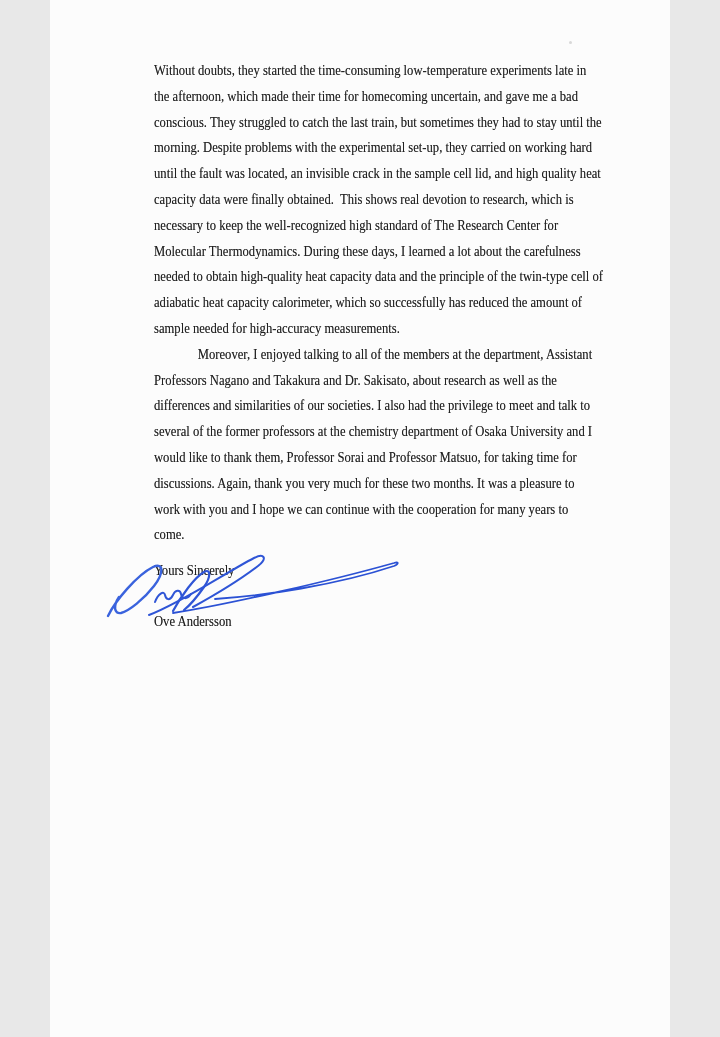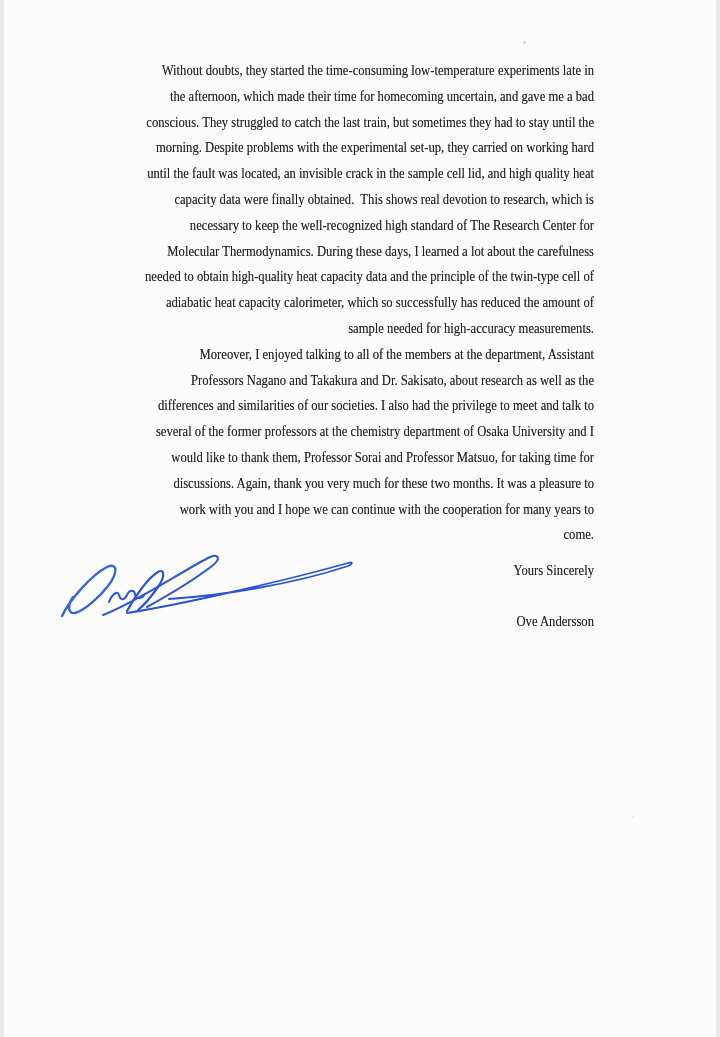--- a/index.html
+++ b/index.html
@@ -2,27 +2,26 @@
 <html><head>
 <meta charset="utf-8">
 <style>
   html, body {
     margin: 0;
     padding: 0;
     background: #e8e8e8;
   }
   .page {
     position: relative;
-    width: 712px;
+    width: 620px;
     height: 1037px;
     margin: 0 auto;
     background: #fcfcfc;
     overflow: hidden;
     font-family: "Liberation Serif", "DejaVu Serif", serif;
-    text-align: right;
   }
   .letter-body {
     position: absolute;
     left: 104px;
     top: 57px;
     width: 600px;
   }
   .line {
     height: 25.8px;
     line-height: 25.8px;

